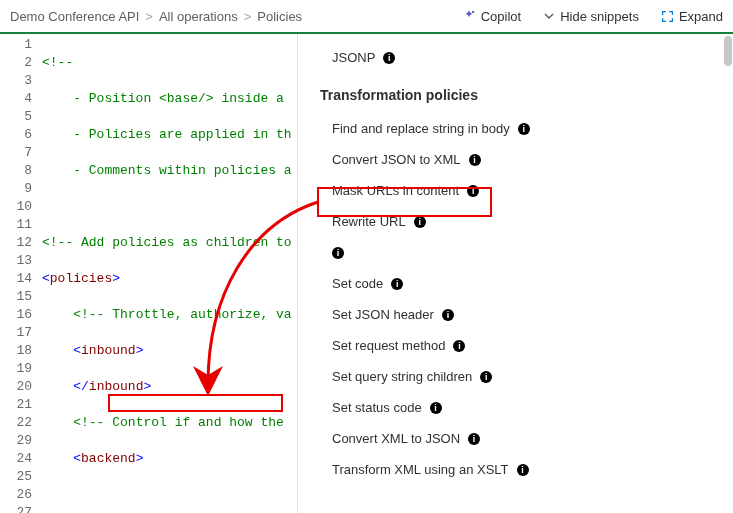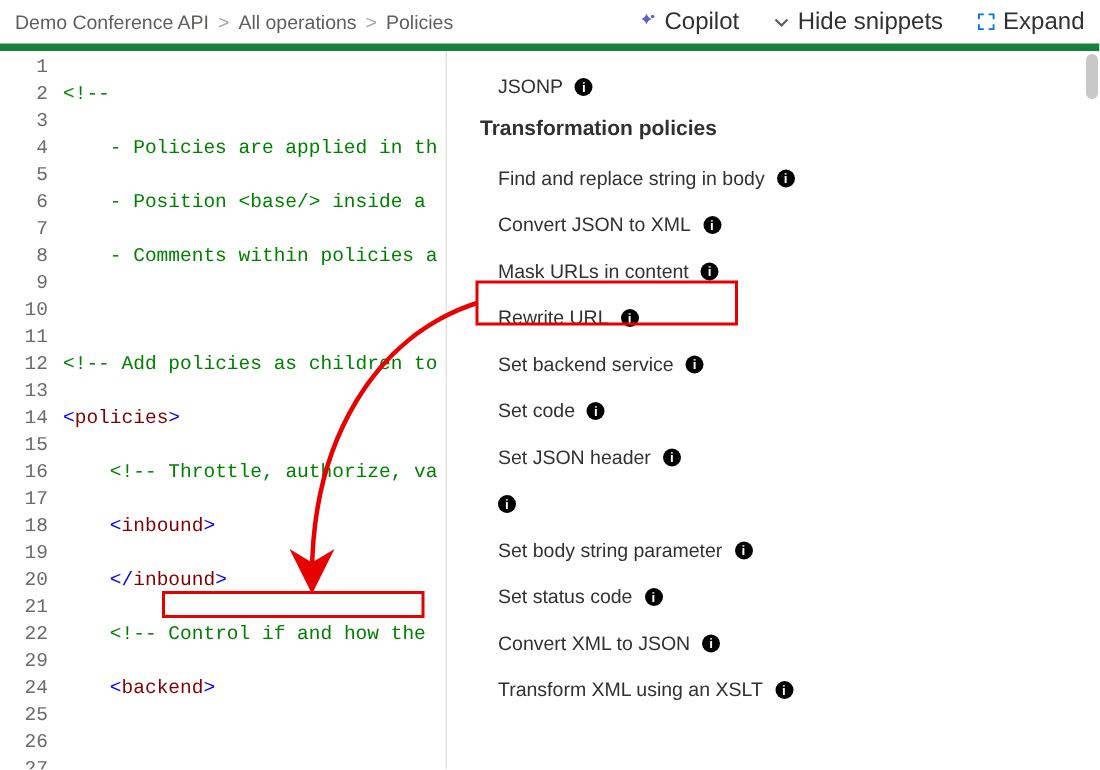--- a/index.html
+++ b/index.html
@@ -10,37 +10,37 @@
     background: #fff;
     width: 733px;
     height: 513px;
     overflow: hidden;
     position: relative;
   }
   .top-bar {
     display: flex;
     align-items: center;
     height: 34px;
-    border-bottom: 5px solid #15803d;
+    border-bottom: 2px solid #15803d;
     padding: 0 10px;
     justify-content: space-between;
   }
   .breadcrumb {
     display: flex;
     align-items: center;
     gap: 6px;
     color: #605e5c;
     font-size: 13px;
   }
   .breadcrumb .sep { color: #a6a6a6; }
   .top-actions {
     display: flex;
     align-items: center;
     gap: 22px;
-    font-size: 16px;
+    font-size: 13px;
     color: #323130;
   }
   .action-btn { display: flex; align-items: center; gap: 5px; cursor: pointer; }
   .action-btn svg { flex-shrink: 0; }
   .main {
     display: flex;
     height: calc(100% - 34px);
     position: relative;
   }
   .editor {
@@ -74,21 +74,21 @@
   .right-panel {
     flex: 1;
     padding: 8px 16px 0 22px;
     overflow: hidden;
     position: relative;
   }
   .section-header {
     font-weight: 600;
     font-size: 14px;
     color: #323130;
-    margin-top: 4px;
+    margin-top: 14px;
     margin-bottom: 10px;
   }
   .policy-item {
     display: flex;
     align-items: center;
     gap: 8px;
     padding: 6px 0 6px 12px;
     font-size: 13px;
     color: #323130;
     cursor: pointer;
@@ -189,22 +189,22 @@
       <div>21</div>
       <div>22</div>
       <div>29</div>
       <div>24</div>
       <div>25</div>
       <div>26</div>
       <div>27</div>
     </div>
     <div class="code">
 <div class="line"><span class="c-comment">&lt;!--</span></div>
+<div class="line"><span class="c-comment">    - Position &lt;base/&gt; inside a</span></div>
 <div class="line"><span class="c-comment">    - Policies are applied in th</span></div>
-<div class="line"><span class="c-comment">    - Position &lt;base/&gt; inside a</span></div>
 <div class="line"><span class="c-comment">    - Comments within policies a</span></div>
 <div class="line"><span class="c-comment"></span></div>
 <div class="line"><span class="c-comment">&lt;!--</span><span class="c-comment"> Add policies as children to</span></div>
 <div class="line"><span class="c-punc">&lt;</span><span class="c-tag">policies</span><span class="c-punc">&gt;</span></div>
 <div class="line"><span>    </span><span class="c-comment">&lt;!--</span><span class="c-comment"> Throttle, authorize, va</span></div>
 <div class="line"><span>    </span><span class="c-punc">&lt;</span><span class="c-tag">inbound</span><span class="c-punc">&gt;</span></div>
 <div class="line"><span>    </span><span class="c-punc">&lt;/</span><span class="c-tag">inbound</span><span class="c-punc">&gt;</span></div>
 <div class="line"><span>    </span><span class="c-comment">&lt;!--</span><span class="c-comment"> Control if and how the</span></div>
 <div class="line"><span>    </span><span class="c-punc">&lt;</span><span class="c-tag">backend</span><span class="c-punc">&gt;</span></div>
 
@@ -242,36 +242,36 @@
     </div>
     <div class="policy-item">
       <span>Mask URLs in content</span>
       <span class="info-icon">i</span>
     </div>
     <div class="policy-item">
       <span>Rewrite URL</span>
       <span class="info-icon">i</span>
     </div>
     <div class="policy-item">
-      <span>Set backend service</span>
       <span class="info-icon">i</span>
     </div>
     <div class="policy-item">
       <span>Set code</span>
       <span class="info-icon">i</span>
     </div>
     <div class="policy-item">
       <span>Set JSON header</span>
       <span class="info-icon">i</span>
     </div>
     <div class="policy-item">
-      <span class="info-icon">i</span>
-    </div>
-    <div class="policy-item">
-      <span>Set body string parameter</span>
+      <span>Set request method</span>
+      <span class="info-icon">i</span>
+    </div>
+    <div class="policy-item">
+      <span>Set query string children</span>
       <span class="info-icon">i</span>
     </div>
     <div class="policy-item">
       <span>Set status code</span>
       <span class="info-icon">i</span>
     </div>
     <div class="policy-item">
       <span>Convert XML to JSON</span>
       <span class="info-icon">i</span>
     </div>

